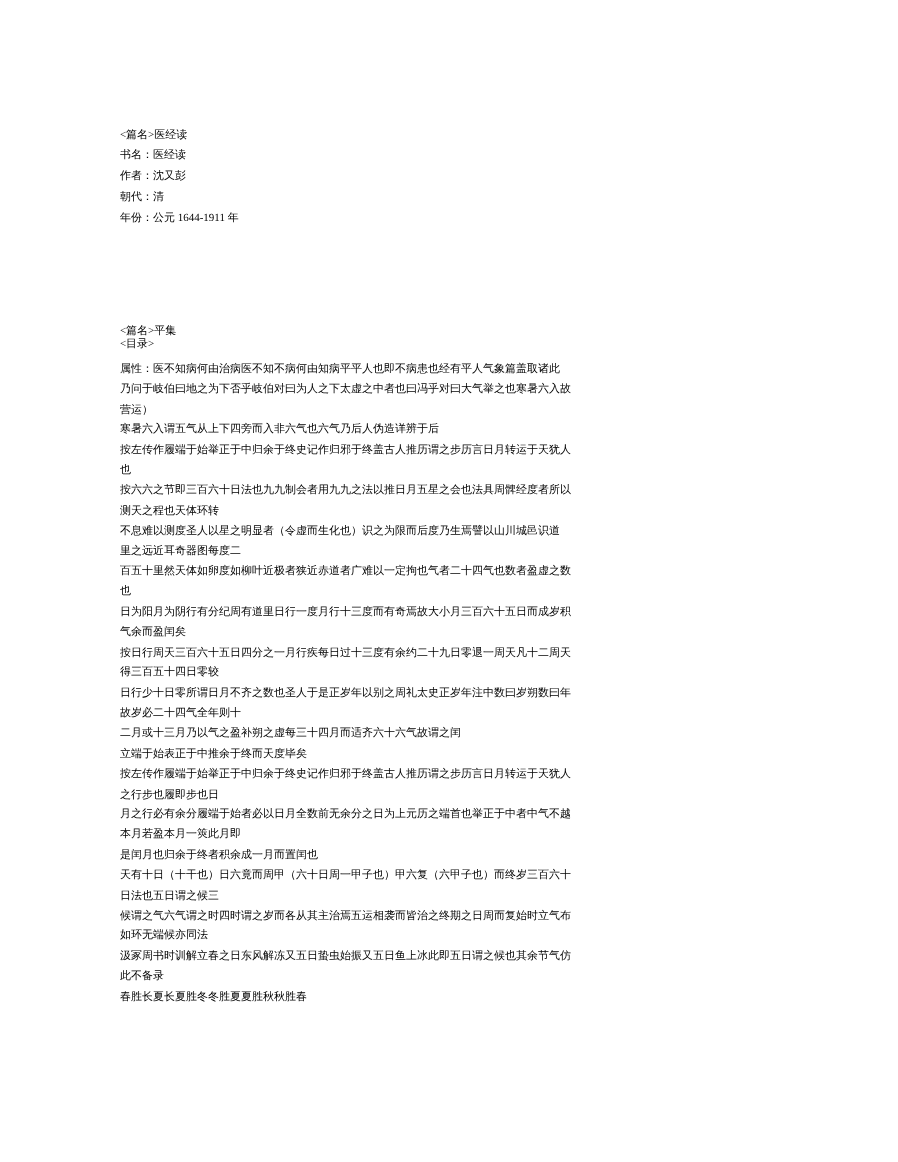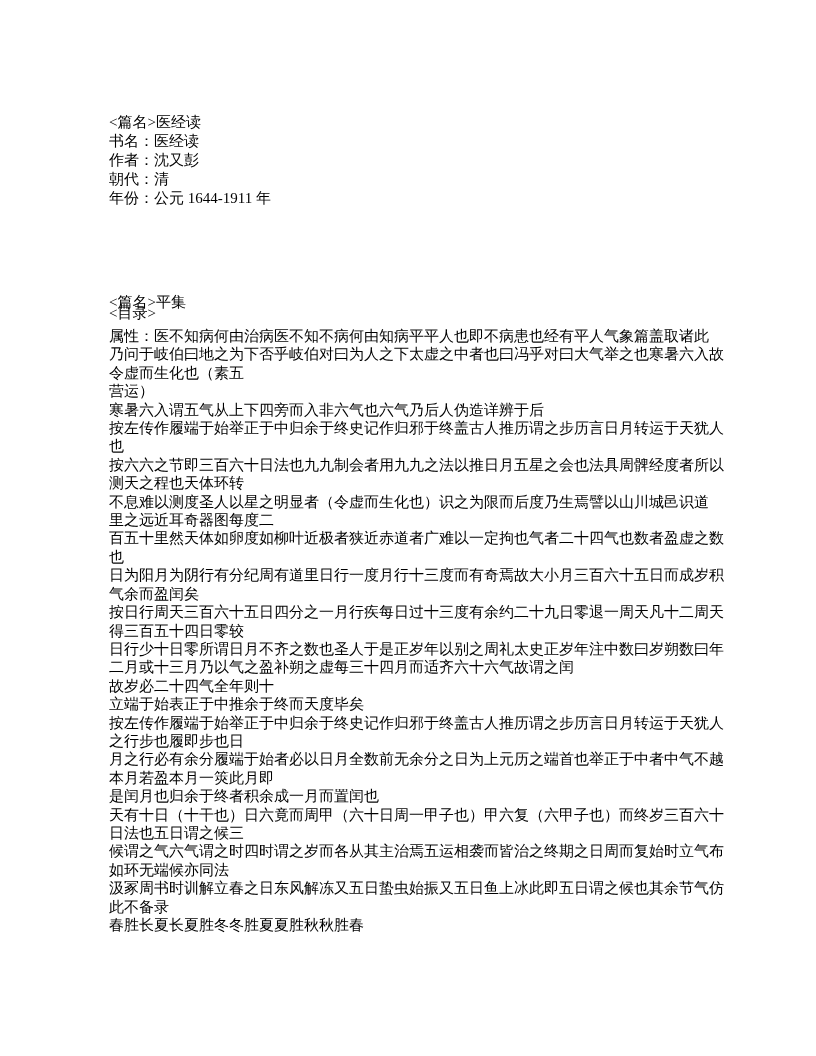--- a/index.html
+++ b/index.html
@@ -9,21 +9,21 @@
   }
   .page {
     position: relative;
     width: 816px;
     height: 1056px;
     margin: 0 auto;
     background: #ffffff;
     overflow: hidden;
     font-family: "Liberation Serif", "DejaVu Serif", serif;
     color: #000000;
-    font-size: 15px;
+    font-size: 10px;
   }
   .block {
     position: absolute;
     left: 109px;
     white-space: nowrap;
   }
   .header-block { top: 113px; }
   .header-block .line { height: 19px; line-height: 19px; }
   .toc-block { top: 259px; line-height: 18px; margin-top: 45px; }
   .section-block { top: 293px; line-height: 18px; }
@@ -43,38 +43,37 @@
       <div class="line">年份：公元 1644-1911 年</div>
     </div>
 
   <div class="block toc-block">&lt;目录&gt;</div>
 
   <div class="block section-block">&lt;篇名&gt;平集</div>
 
   <div class="block body-block">
       <div class="line">属性：医不知病何由治病医不知不病何由知病平平人也即不病患也经有平人气象篇盖取诸此</div>
       <div class="line">乃问于岐伯曰地之为下否乎岐伯对曰为人之下太虚之中者也曰冯乎对曰大气举之也寒暑六入故</div>
-      <div class="line">令虚而生化也（素五</div>
       <div class="line">营运）</div>
       <div class="line">寒暑六入谓五气从上下四旁而入非六气也六气乃后人伪造详辨于后</div>
       <div class="line">按左传作履端于始举正于中归余于终史记作归邪于终盖古人推历谓之步历言日月转运于天犹人</div>
       <div class="line">也</div>
       <div class="line">按六六之节即三百六十日法也九九制会者用九九之法以推日月五星之会也法具周髀经度者所以</div>
       <div class="line">测天之程也天体环转</div>
       <div class="line">不息难以测度圣人以星之明显者（令虚而生化也）识之为限而后度乃生焉譬以山川城邑识道</div>
       <div class="line">里之远近耳奇器图每度二</div>
       <div class="line">百五十里然天体如卵度如柳叶近极者狭近赤道者广难以一定拘也气者二十四气也数者盈虚之数</div>
       <div class="line">也</div>
       <div class="line">日为阳月为阴行有分纪周有道里日行一度月行十三度而有奇焉故大小月三百六十五日而成岁积</div>
       <div class="line">气余而盈闰矣</div>
       <div class="line">按日行周天三百六十五日四分之一月行疾每日过十三度有余约二十九日零退一周天凡十二周天</div>
       <div class="line">得三百五十四日零较</div>
       <div class="line">日行少十日零所谓日月不齐之数也圣人于是正岁年以别之周礼太史正岁年注中数曰岁朔数曰年</div>
+      <div class="line">故岁必二十四气全年则十</div>
       <div class="line">二月或十三月乃以气之盈补朔之虚每三十四月而适齐六十六气故谓之闰</div>
-      <div class="line">故岁必二十四气全年则十</div>
       <div class="line">立端于始表正于中推余于终而天度毕矣</div>
       <div class="line">按左传作履端于始举正于中归余于终史记作归邪于终盖古人推历谓之步历言日月转运于天犹人</div>
       <div class="line">之行步也履即步也日</div>
       <div class="line">月之行必有余分履端于始者必以日月全数前无余分之日为上元历之端首也举正于中者中气不越</div>
       <div class="line">本月若盈本月一筴此月即</div>
       <div class="line">是闰月也归余于终者积余成一月而置闰也</div>
       <div class="line">天有十日（十干也）日六竟而周甲（六十日周一甲子也）甲六复（六甲子也）而终岁三百六十</div>
       <div class="line">日法也五日谓之候三</div>
       <div class="line">候谓之气六气谓之时四时谓之岁而各从其主治焉五运相袭而皆治之终期之日周而复始时立气布</div>
       <div class="line">如环无端候亦同法</div>

